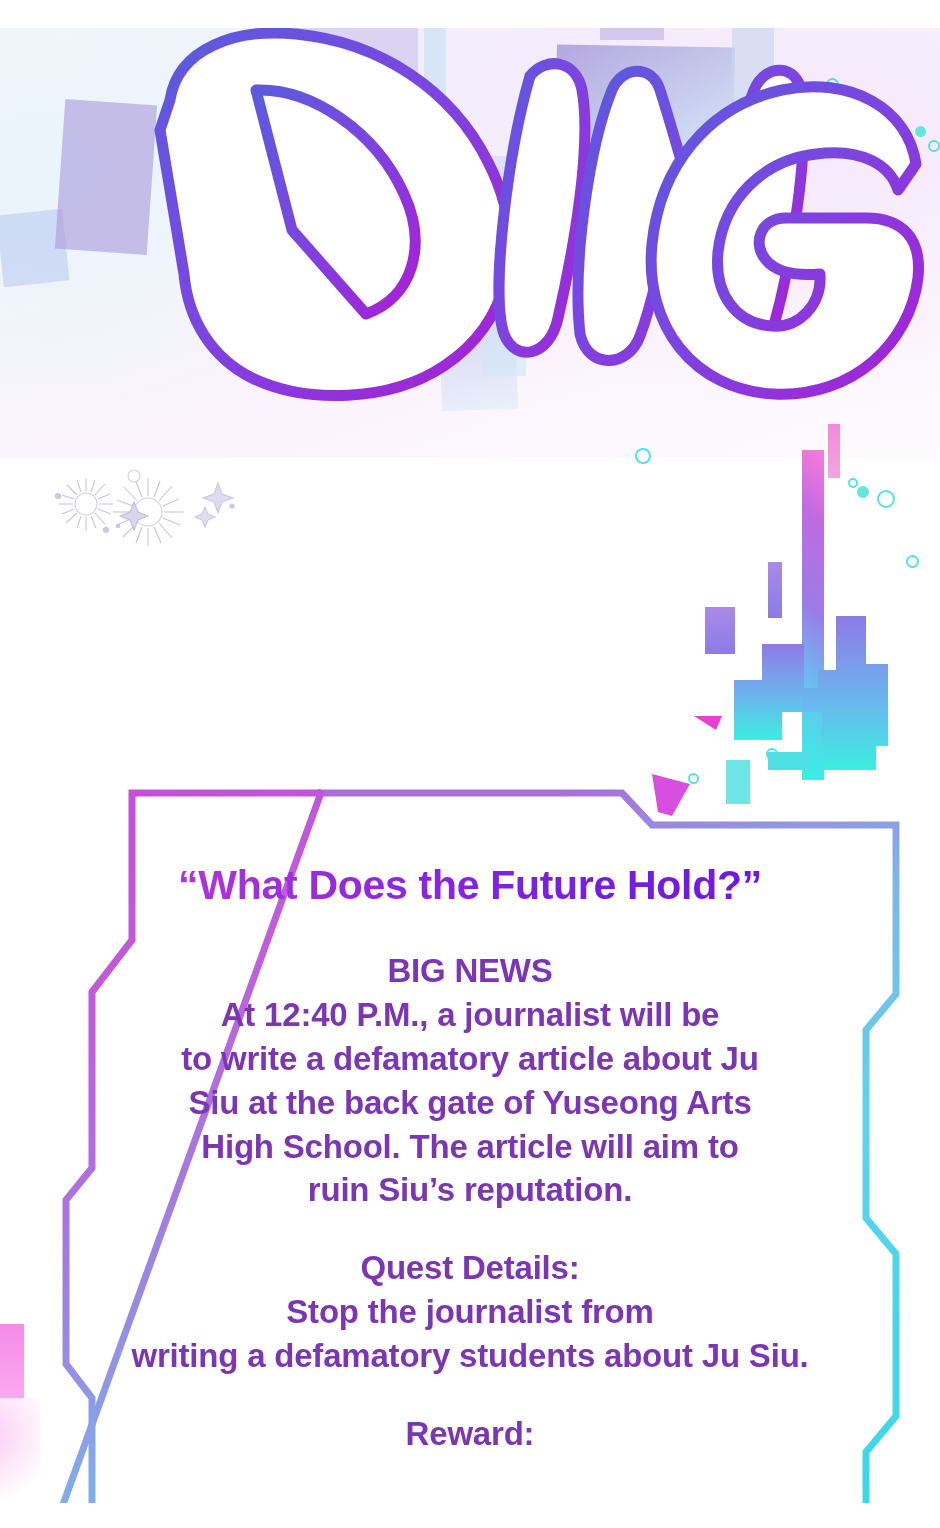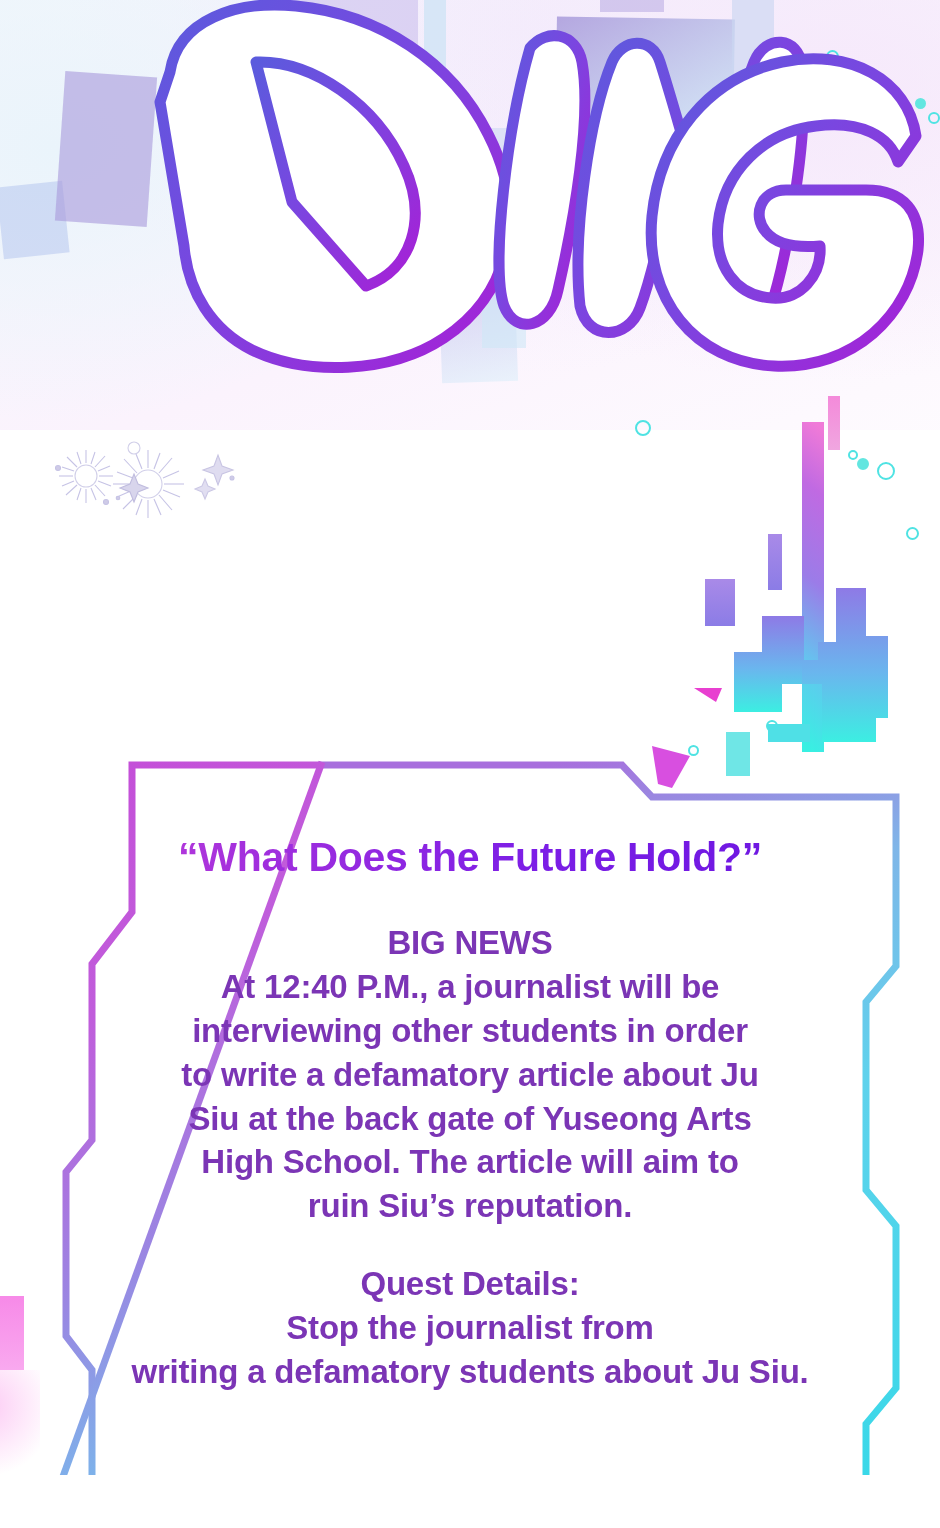--- a/index.html
+++ b/index.html
@@ -1,21 +1,21 @@
 <!DOCTYPE html>
 <html><head>
 <meta charset="utf-8">
 <style>
   html,body{margin:0;padding:0;}
   body{
     width:940px;height:1528px;overflow:hidden;position:relative;
     font-family:"Liberation Sans", sans-serif;
     background:#ffffff;
   }
-  #stage{position:absolute;inset:0;width:940px;height:1475px;overflow:hidden;}
+  #stage{position:absolute;inset:0;width:940px;height:1475px;overflow:hidden;margin-top:28px;}
 
   
   .bg-base{position:absolute;inset:0;
     background:
       radial-gradient(680px 420px at 88% 6%, #f6e9fb 0%, rgba(246,233,251,0) 70%),
       radial-gradient(520px 380px at 6% 10%, #eaf4fb 0%, rgba(234,244,251,0) 72%),
       radial-gradient(600px 460px at 55% 2%, #f3edfc 0%, rgba(243,237,252,0) 75%),
       linear-gradient(160deg,#f2f7fc 0%,#fbf3fd 26%,#ffffff 52%,#ffffff 100%);
   }
   .bg-lower{position:absolute;left:0;right:0;top:430px;bottom:0;background:#ffffff;}
@@ -268,31 +268,31 @@
 
   <div class="panel">
 
     <h1 class="quest-title">“What Does the Future Hold?”</h1>
 
     <div class="body-block">
 
       <span class="ln">BIG NEWS</span>
 
       <span class="ln">At 12:40 P.M., a journalist will be</span>
-      <span class="ln">interviewing other students in order</span>
       <span class="ln">to write a defamatory article about Ju</span>
       <span class="ln">Siu at the back gate of Yuseong Arts</span>
       <span class="ln">High School. The article will aim to</span>
       <span class="ln">ruin Siu’s reputation.</span>
 
       <span class="gap"></span>
 
       <span class="ln">Quest Details:</span>
       <span class="ln">Stop the journalist from</span>
       <span class="ln">writing a defamatory students about Ju Siu.</span>
 
       <span class="gap"></span>
 
+      <span class="ln">Reward:</span>
 
     </div>
   </div>
 
 </div>
 
 </body></html>

